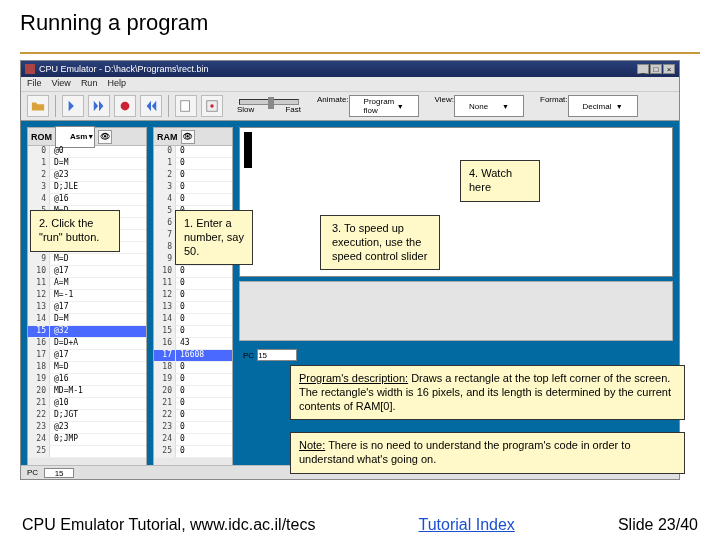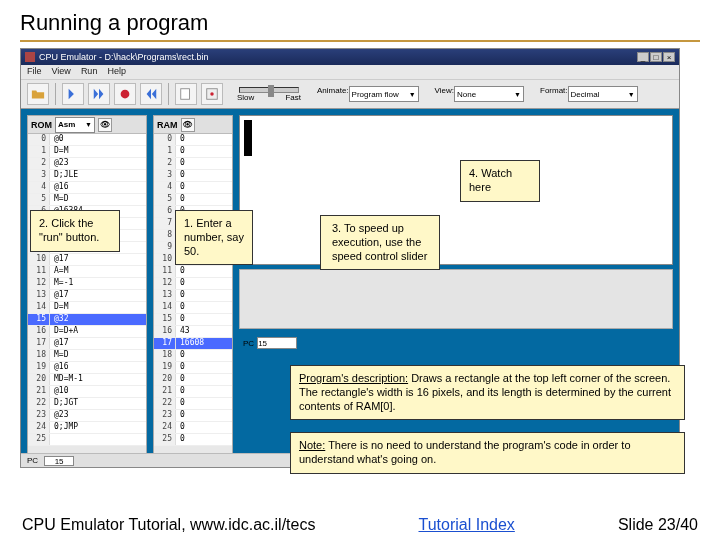--- a/index.html
+++ b/index.html
@@ -1,35 +1,35 @@
 <!DOCTYPE html>
 <html><head>
 <meta charset="utf-8">
 <style>
   * { box-sizing: border-box; margin: 0; padding: 0; }
   body { width: 720px; height: 540px; font-family: Arial, sans-serif; font-size: 11px; position: relative; background: #fff; overflow: hidden; }
-  .slide-title { font-size: 22px; padding: 10px 20px 4px; font-family: Arial; }
+  .slide-title { font-size: 22px; padding: 10px 20px 16px; font-family: Arial; }
   .title-rule { margin: 0 20px 6px; border-bottom: 2px solid #c5973f; }
   .app-window { margin: 0 20px; border: 1px solid #888; background: #ddd; width: 660px; height: 420px; position: relative; }
   .titlebar { background: linear-gradient(#2a3f7a,#1a2a5a); height: 16px; display:flex; align-items:center; justify-content:space-between; padding:0 4px; }
   .titlebar-left { display:flex; align-items:center; gap:4px; color:#fff; font-size:9px; }
   .tb-icon { width:10px; height:10px; background:#a44; display:inline-block; }
   .window-controls { display:flex; gap:1px; }
   .wc { width:12px; height:10px; background:#ccc; display:inline-flex; align-items:center; justify-content:center; font-size:8px; border:1px solid #888; }
   .menubar { background:#e8e8e8; height:14px; display:flex; gap:10px; padding:1px 6px; font-size:9px; color:#222; }
   .toolbar { background:#e8e8e8; height:30px; display:flex; align-items:center; gap:4px; padding:2px 6px; border-top:1px solid #ccc; border-bottom:1px solid #999; }
   .tbbtn { width:22px; height:22px; border:1px solid #bbb; background:#f4f4f4; display:inline-flex; align-items:center; justify-content:center; }
   .tbbtn svg { width:14px; height:14px; }
   .tbsep { width:1px; height:22px; background:#aaa; margin:0 2px; }
   .slider-box { display:flex; flex-direction:column; align-items:center; margin-left:10px; }
   .slider { width:60px; height:6px; background:#ccc; border:1px inset #888; position:relative; }
   .slider-knob { position:absolute; top:-3px; left:28px; width:6px; height:12px; background:#888; }
   .slider-lbls { display:flex; justify-content:space-between; width:64px; font-size:8px; }
   .combo-col { display:flex; flex-direction:row; font-size:8px; margin-left:12px; }
-  .combo { width:70px; height:16px; border:1px solid #888; background:#fff; font-size:8px; display:flex; align-items:center; padding:0 2px; justify-content:space-between; }
+  .combo { width:70px; height:22px; border:1px solid #888; background:#fff; font-size:8px; display:flex; align-items:center; padding:0 14px; justify-content:space-between; }
   .combo .arrow{ font-size:7px; }
   .workarea { display:flex; gap:6px; padding:6px; height:calc(100% - 60px); background:#0369a1; overflow:hidden; }
   .panel { background:#e8e8e8; border:1px solid #aaa; }
   .rom-panel { width:120px; }
   .ram-panel { width:80px; }
   .panel-head { display:flex; align-items:center; gap:3px; height:18px; padding:0 3px; background:#e0e0e0; border-bottom:1px solid #bbb; font-size:9px; font-weight:bold; }
   .panel-head .mini { width:14px; height:14px; border:1px solid #999; background:#f8f8f8; display:inline-flex; align-items:center; justify-content:center; font-size:8px; }
   .grid { background:#fff; overflow:hidden; }
   .row { display:flex; height:12px; border-bottom:1px solid #eee; font-size:8px; font-family:monospace; }
   .row.sel { background:#4a6aff; color:#fff; }

